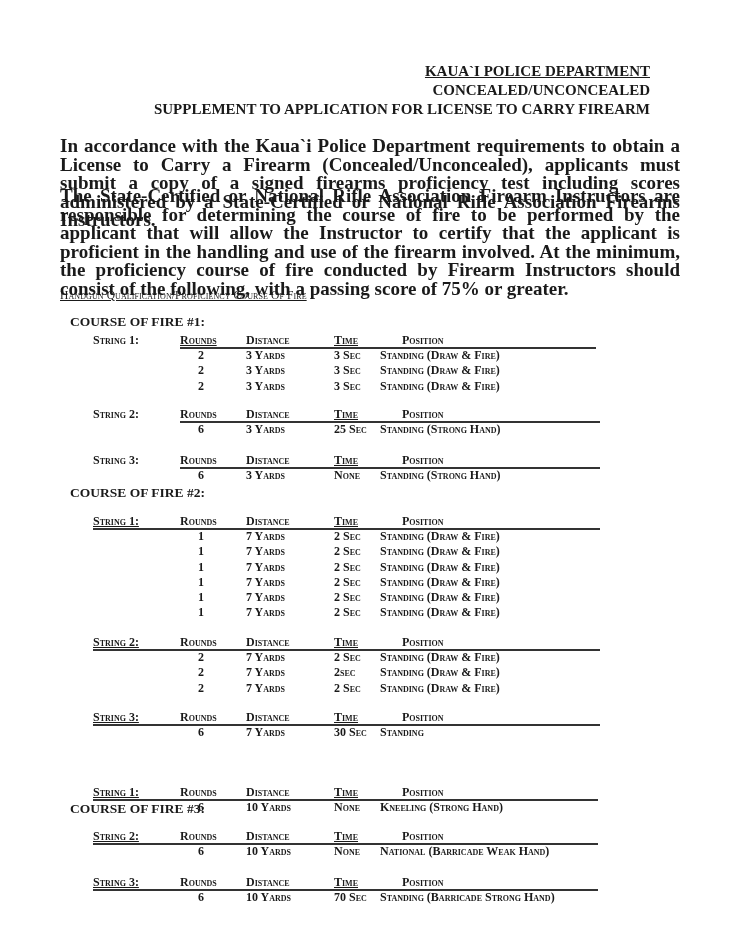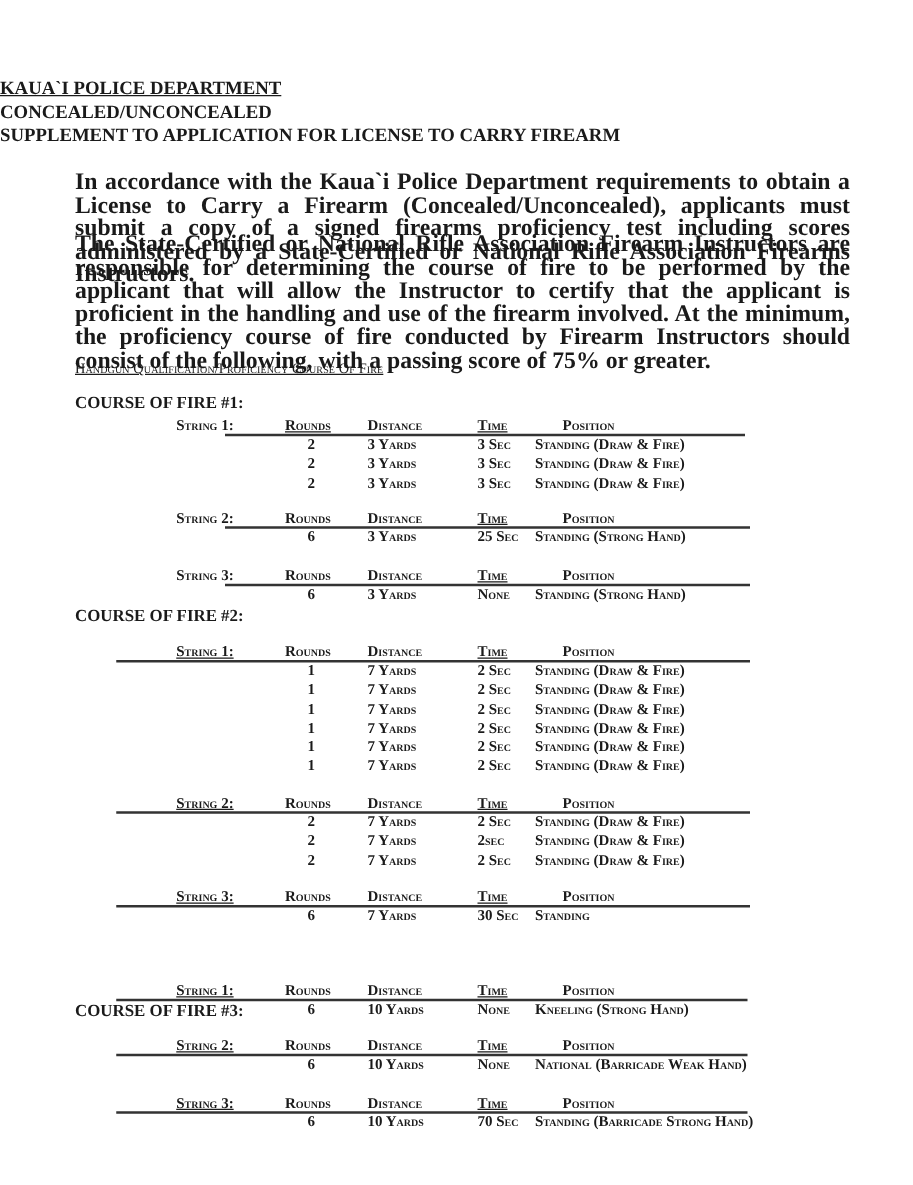--- a/index.html
+++ b/index.html
@@ -3,32 +3,32 @@
 <meta charset="utf-8">
 <style>
   html, body { margin: 0; padding: 0; background: #ffffff; }
   body {
     width: 730px; height: 948px; position: relative; overflow: hidden;
     font-family: "Liberation Serif", "DejaVu Serif", serif;
     color: #1a1a1a;
   }
   .page { position: absolute; left: 0; top: 0; width: 730px; height: 948px; }
 
-  .title-block { position: absolute; top: 62px; left: 0; width: 650px; text-align: left; font-weight: bold; font-size: 15px; line-height: 19px; }
+  .title-block { position: absolute; top: 62px; left: 0; width: 650px; text-align: right; font-weight: bold; font-size: 15px; line-height: 19px; }
   .title-block .t1 { text-decoration: underline; }
 
   .para { position: absolute; left: 60px; width: 620px; font-size: 19px; line-height: 18.6px; font-weight: bold; text-align: justify; text-align-last: left; }
   .p1 { top: 137px; }
   .p2 { top: 187px; }
 
   .sec-title { position: absolute; left: 60px; top: 289px; font-size: 11.5px; font-weight: normal; font-variant: small-caps; text-decoration: underline; letter-spacing: 0.1px; }
 
-  .course-title { position: absolute; left: 60px; font-size: 13.5px; font-weight: bold; }
-
-  .string { position: absolute; left: 0; width: 580px; font-size: 12px; font-weight: bold; font-variant: small-caps; padding-left: 48px; }
+  .course-title { position: absolute; left: 70px; font-size: 13.5px; font-weight: bold; }
+
+  .string { position: absolute; left: 0; width: 580px; font-size: 12px; font-weight: bold; font-variant: small-caps; }
   .string .hdr { position: relative; height: 14px; }
   .string .hdr span { position: absolute; top: 0; }
   .string .rule { position: absolute; top: 14px; height: 1.6px; background: #333; }
   .string .row { position: relative; height: 15.3px; }
   .string .row span { position: absolute; top: 1px; }
   .c-label { left: 93px; }
   .c-rounds { left: 180px; }
   .c-dist { left: 246px; }
   .c-time { left: 334px; text-decoration: underline; }
   .c-pos { left: 402px; }

